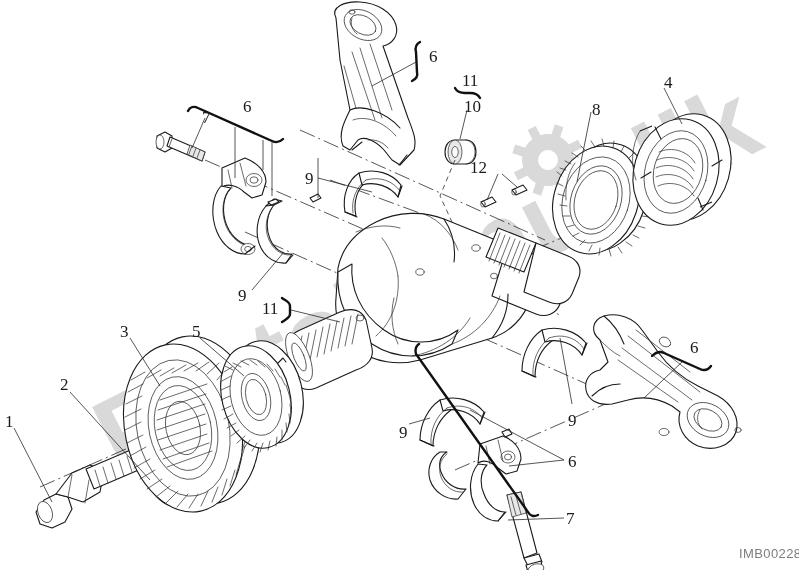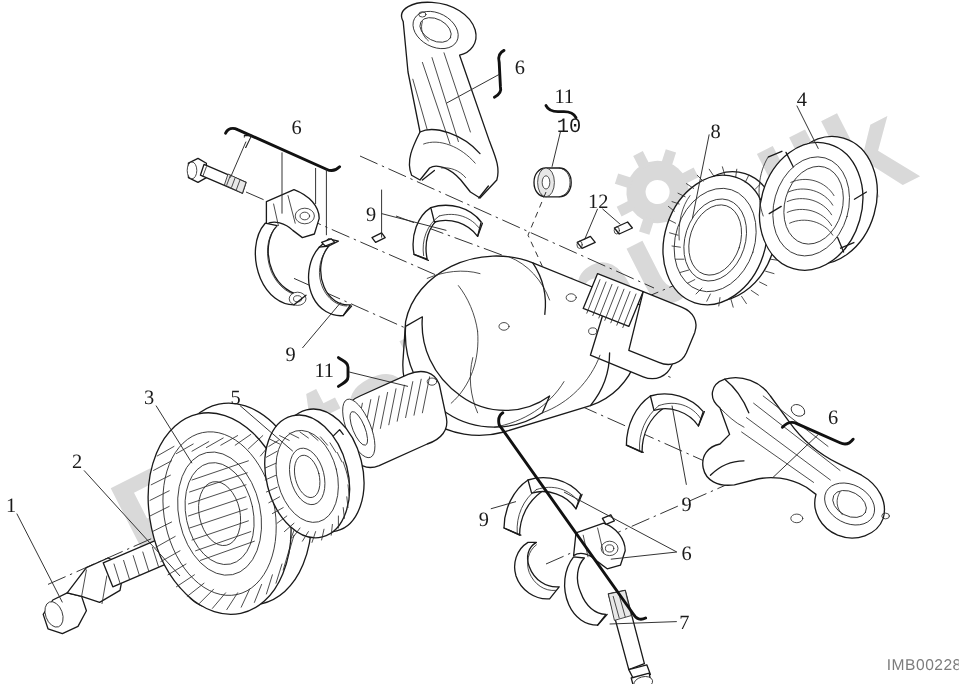--- a/index.html
+++ b/index.html
@@ -495,20 +495,20 @@
   <span class="lbl" style="left:429px;top:48px;">6</span>
   <span class="lbl" style="left:690px;top:339px;">6</span>
   <span class="lbl" style="left:568px;top:453px;">6</span>
   <span class="lbl" style="left:202px;top:109px;">7</span>
   <span class="lbl" style="left:566px;top:510px;">7</span>
   <span class="lbl" style="left:592px;top:101px;">8</span>
   <span class="lbl" style="left:305px;top:170px;">9</span>
   <span class="lbl" style="left:238px;top:287px;">9</span>
   <span class="lbl" style="left:568px;top:412px;">9</span>
   <span class="lbl" style="left:399px;top:424px;">9</span>
-  <span class="lbl" style="left:464px;top:98px;font-family:Liberation Mono, monospace;">10</span>
+  <span class="lbl" style="left:464px;top:98px;">10</span>
   <span class="lbl" style="left:462px;top:72px;">11</span>
   <span class="lbl" style="left:262px;top:300px;">11</span>
-  <span class="lbl" style="left:490px;top:159px;">12</span>
+  <span class="lbl" style="left:470px;top:159px;">12</span>
 
   <span class="code" style="left:739px;top:546px;">IMB00228</span>
 
 </div>
 
 </body></html>

